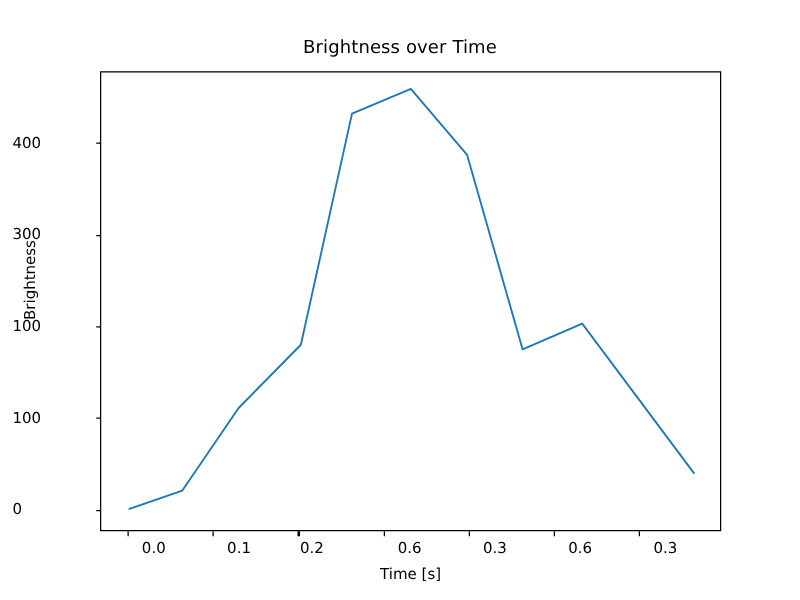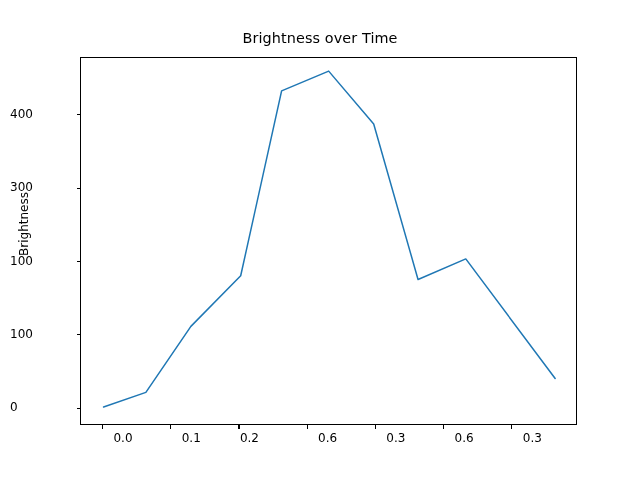--- a/index.html
+++ b/index.html
@@ -135,15 +135,16 @@
       <div class="ytick-mark" style="top: 334.375px;"></div>
       <div class="ytick-label" style="top: 334.925px;">100</div>
       <div class="ytick-mark" style="top: 261.025px;"></div>
       <div class="ytick-label" style="top: 261.575px;">100</div>
       <div class="ytick-mark" style="top: 187.674px;"></div>
       <div class="ytick-label" style="top: 188.224px;">300</div>
       <div class="ytick-mark" style="top: 114.324px;"></div>
       <div class="ytick-label" style="top: 114.874px;">400</div>
     </div>
 
+  <div id="xlabel">Time [s]</div>
   <div id="ylabel">Brightness</div>
 
 </div>
 
 </body></html>

